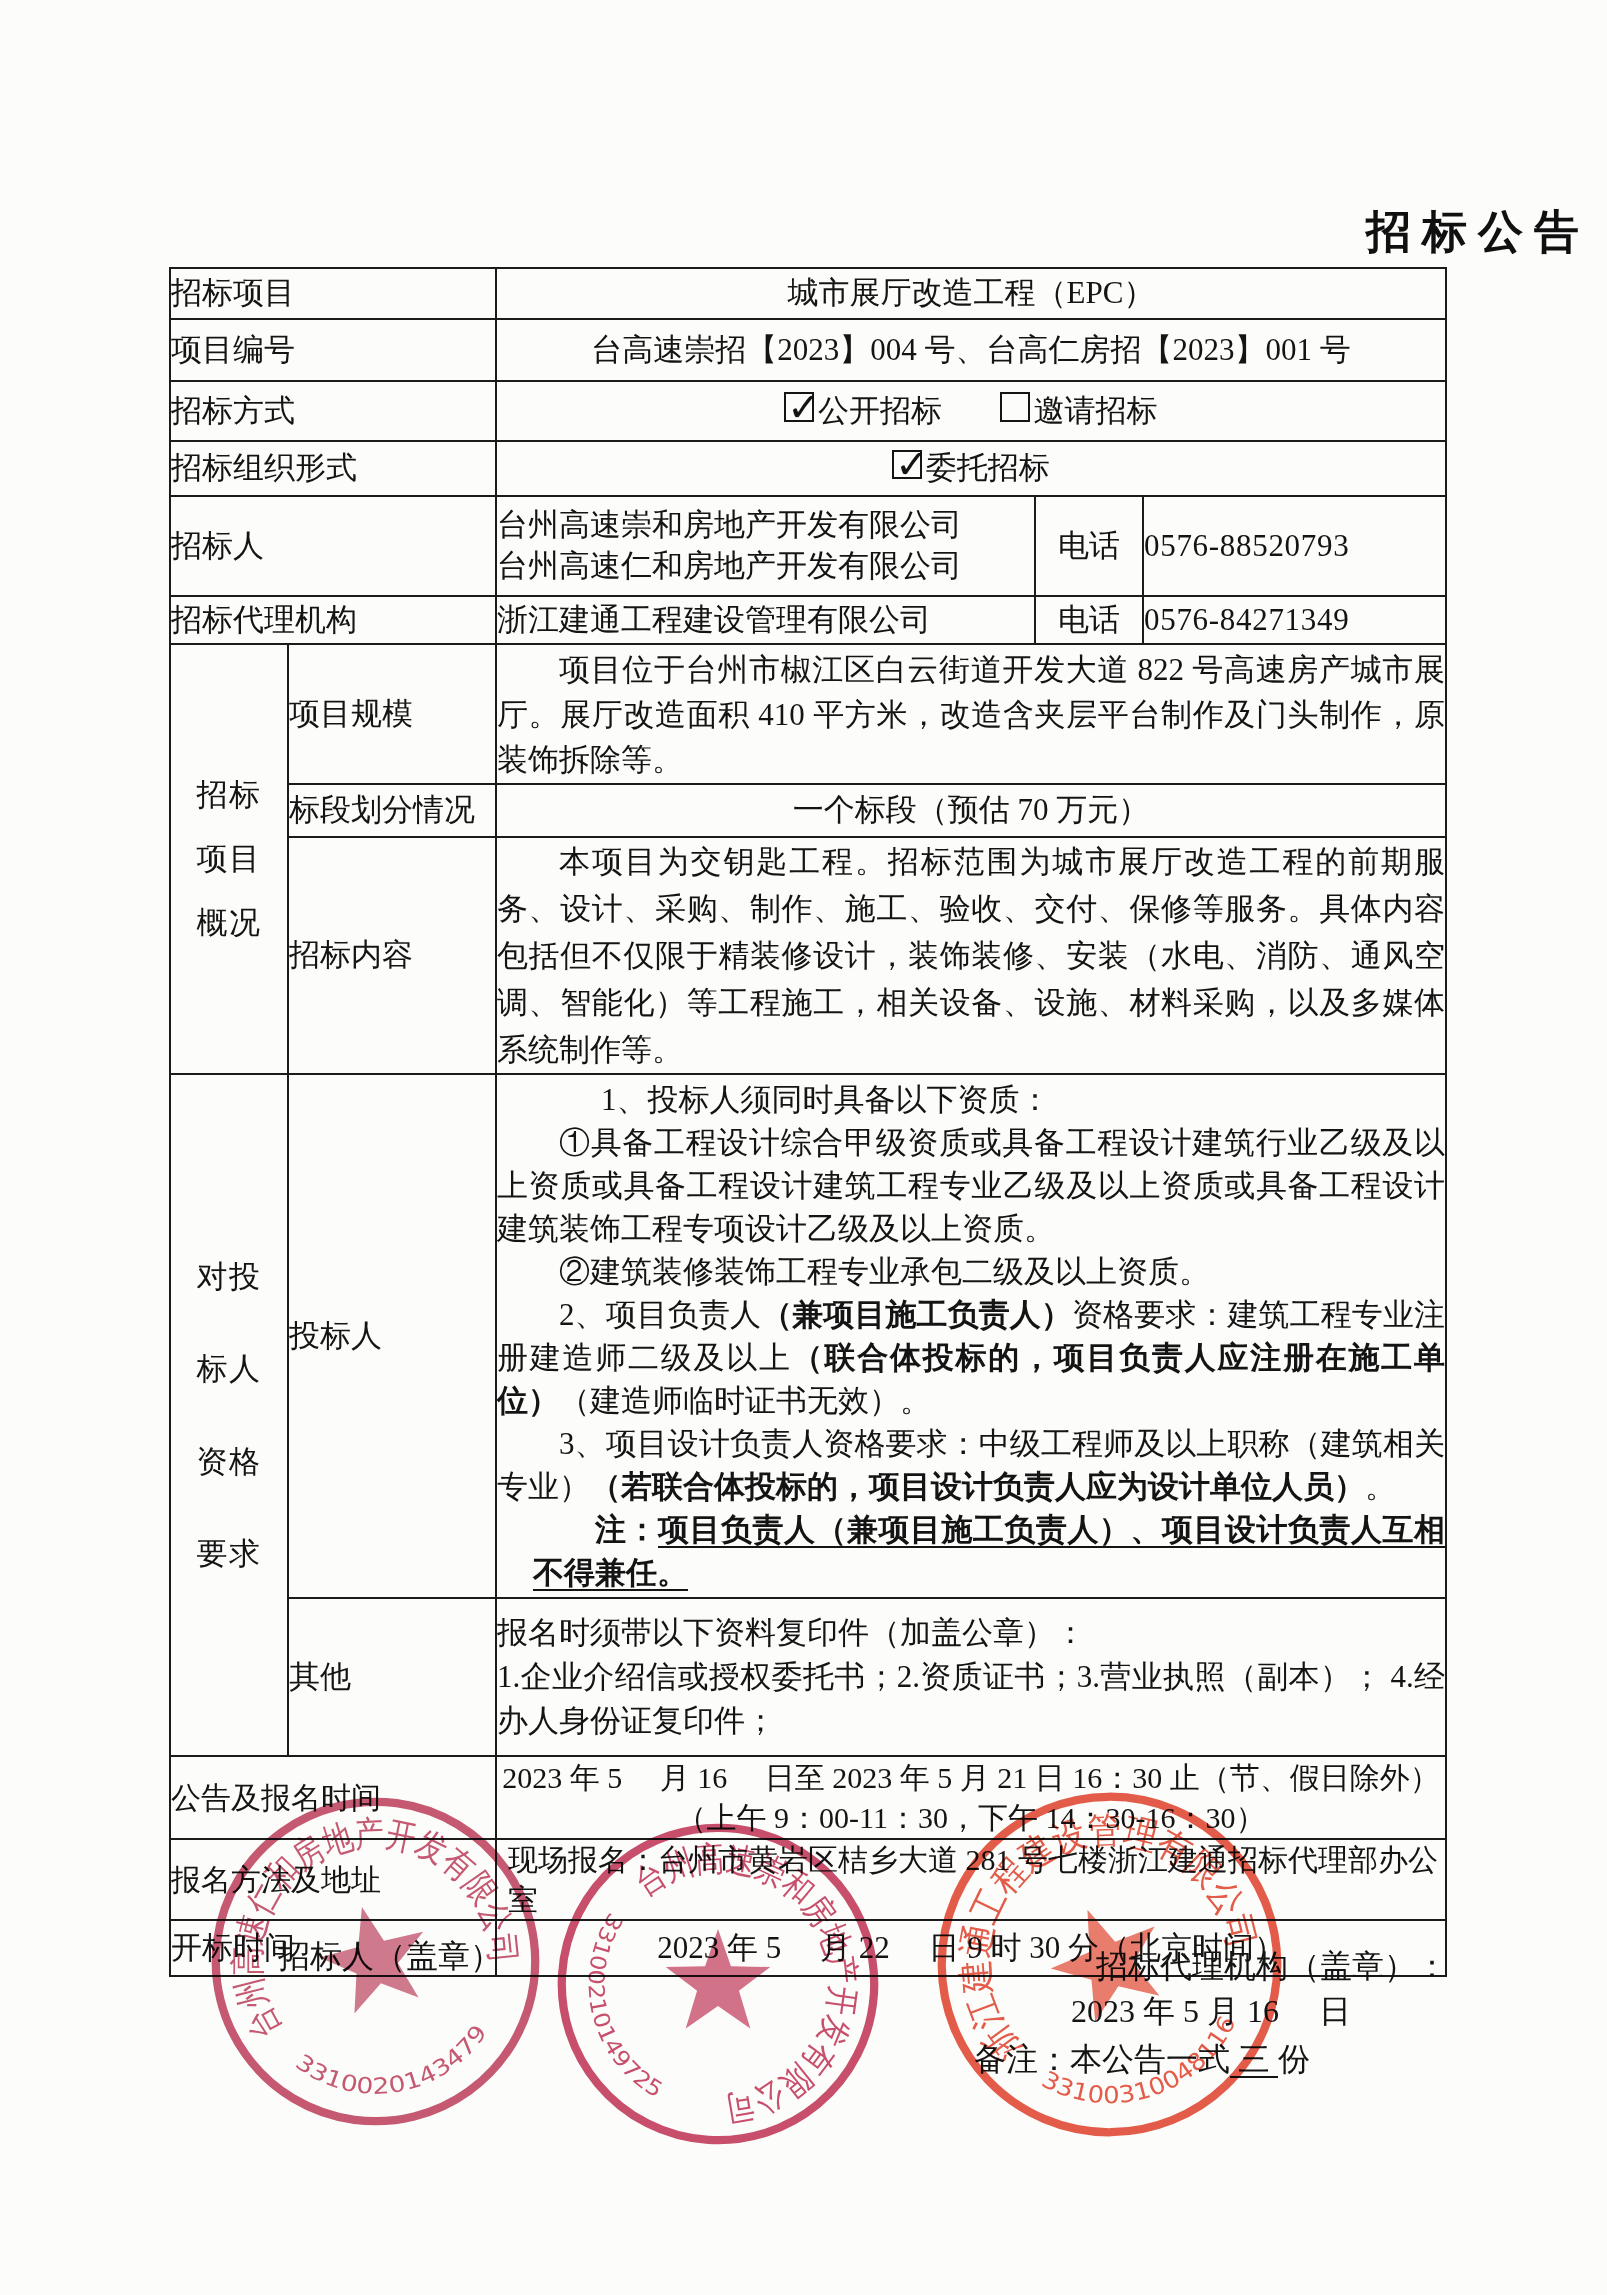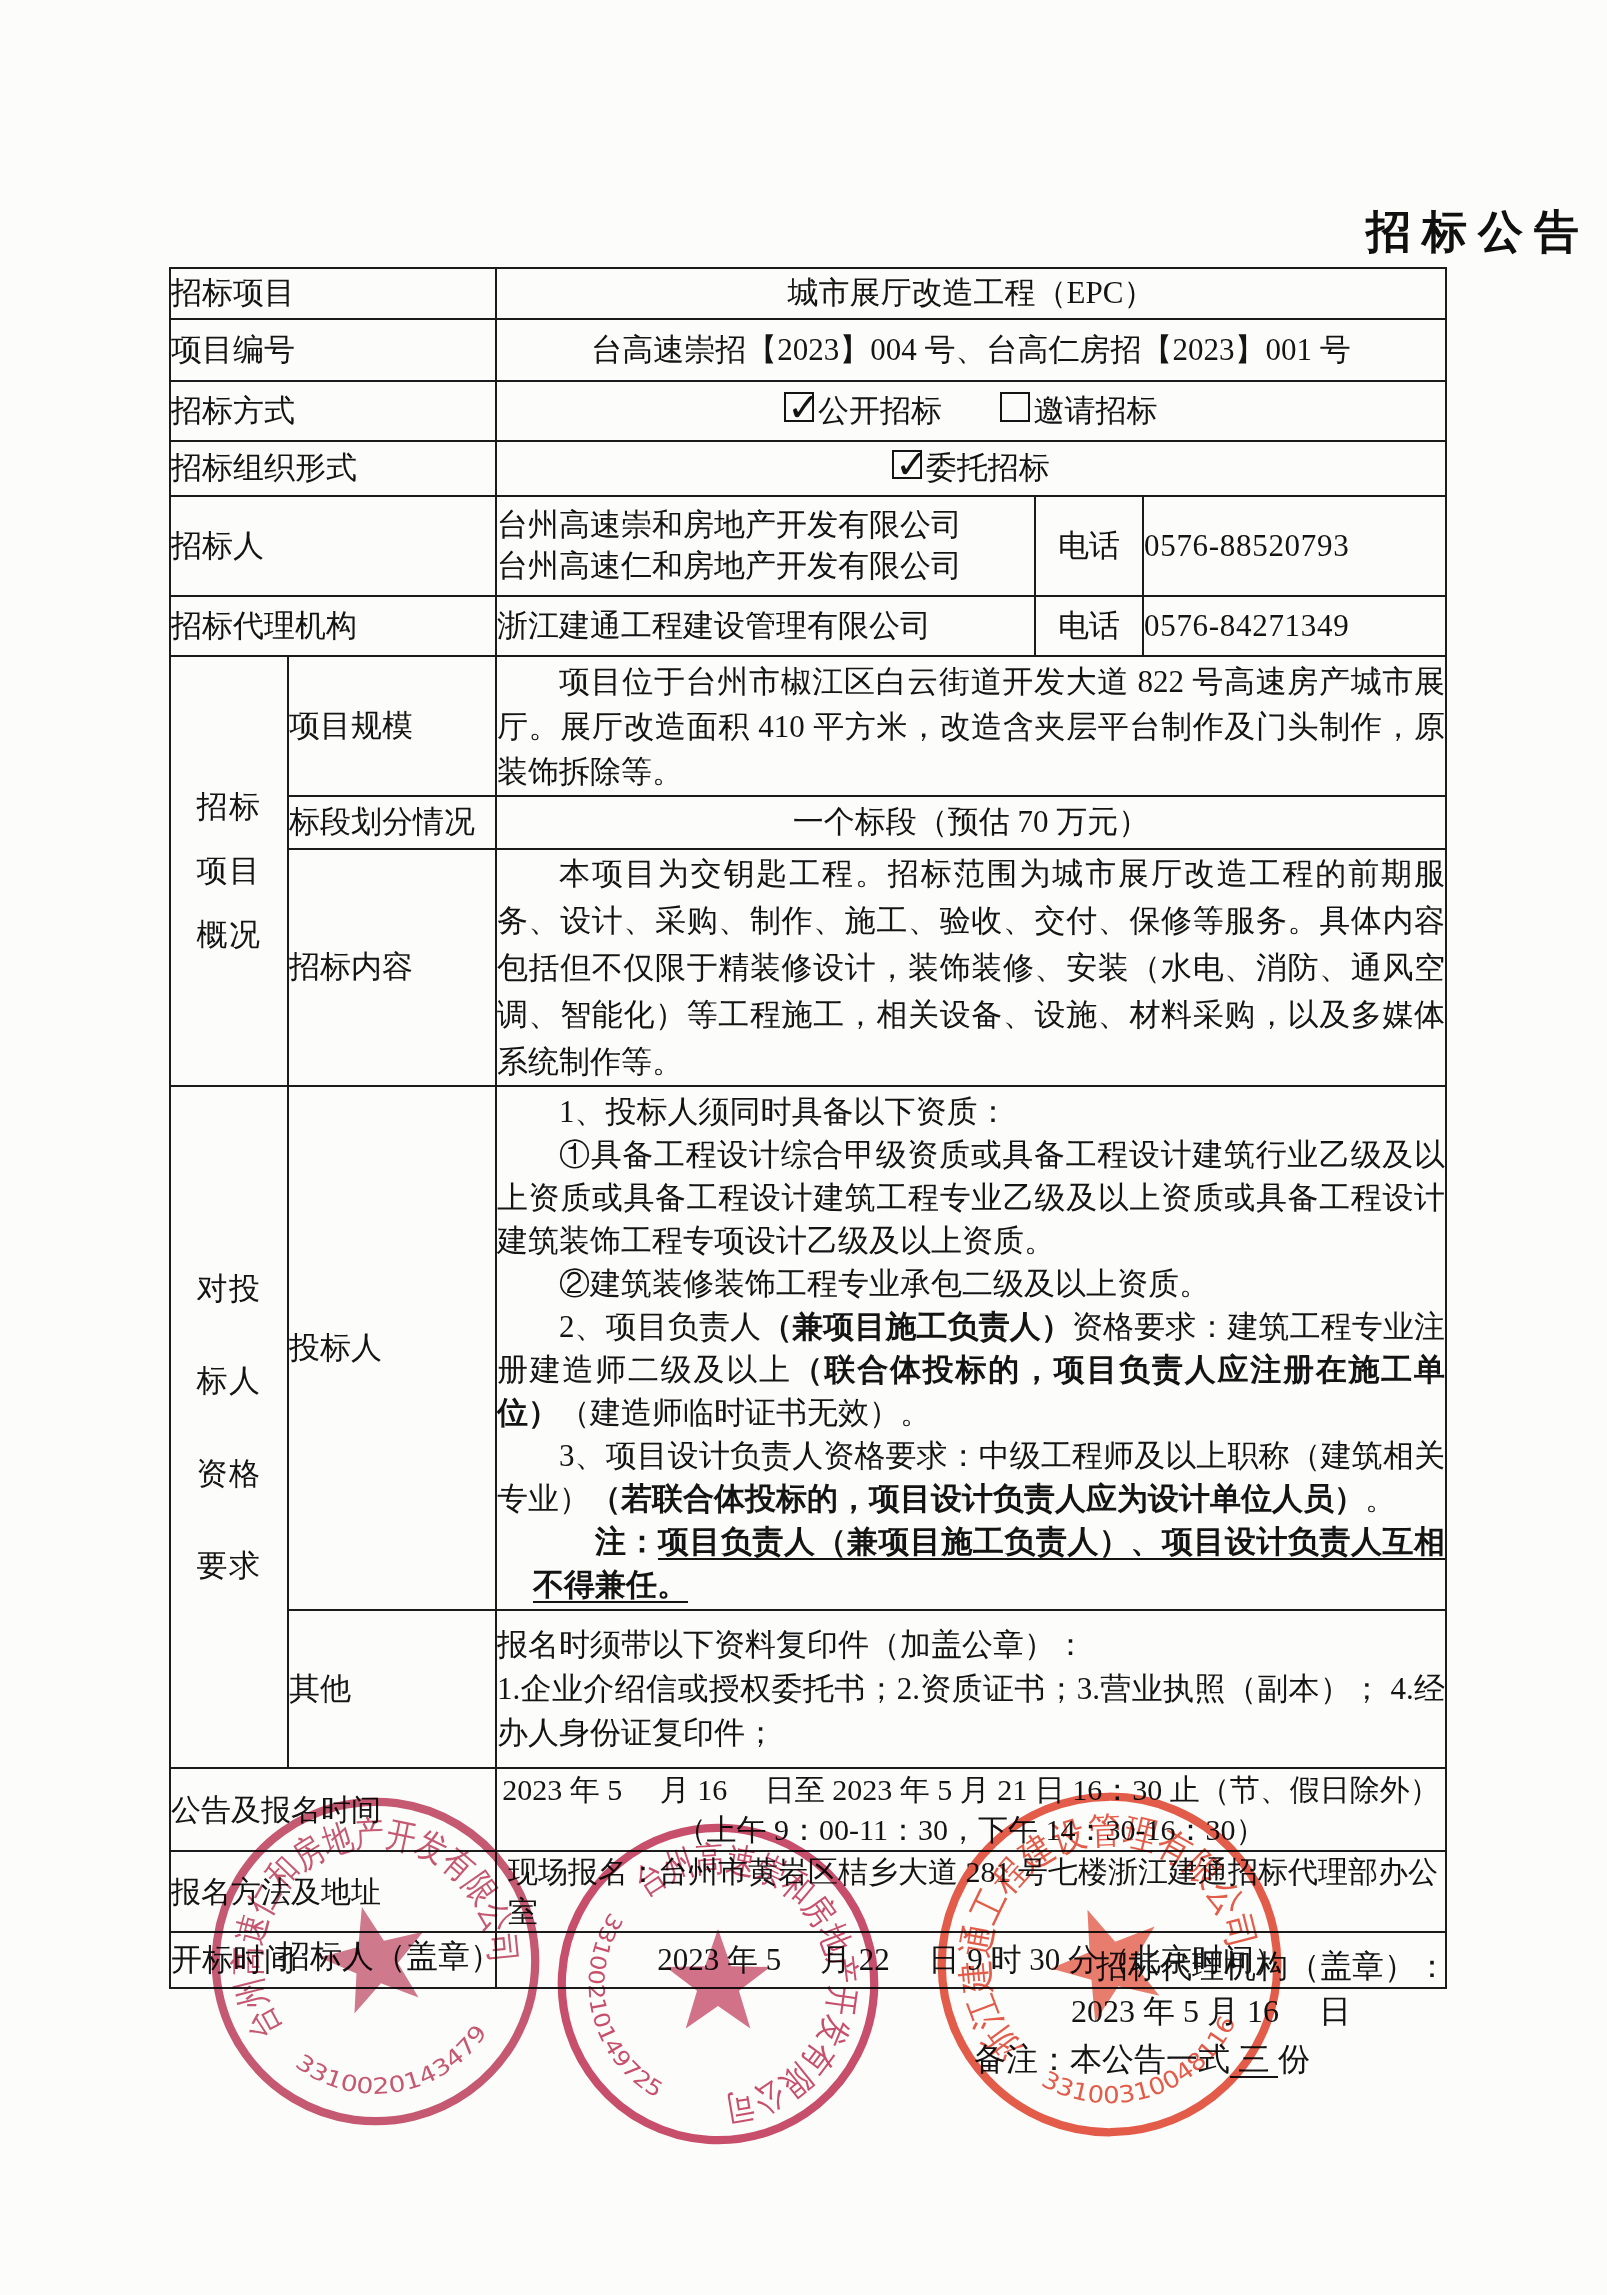--- a/index.html
+++ b/index.html
@@ -63,21 +63,21 @@
         <td colspan="2" class="lbl">招标组织形式</td>
         <td colspan="3" class="ctr cbrow"><span class="opt"><span class="cb checked"></span><span>委托招标</span></span></td>
       </tr>
       <tr style="height:100px">
         <td colspan="2" class="lbl">招标人</td>
         <td class="companies" style="white-space:pre-line">台州高速崇和房地产开发有限公司
 台州高速仁和房地产开发有限公司</td>
         <td class="ctr">电话</td>
         <td class="phoneval">0576-88520793</td>
       </tr>
-      <tr style="height:60px">
+      <tr style="height:48px">
         <td colspan="2" class="lbl">招标代理机构</td>
         <td class="companies">浙江建通工程建设管理有限公司</td>
         <td class="ctr">电话</td>
         <td class="phoneval">0576-84271349</td>
       </tr>
       <tr style="height:140px">
         <td rowspan="3" class="vgroup" style="line-height: 54px; white-space: pre-line;"><div>招标</div><div>项目</div><div>概况</div></td>
         <td class="lbl">项目规模</td>
         <td colspan="3" class="paracell" style="line-height:45px">
             <div class="pg" style="text-indent: 2em;"><span>项目位于台州市椒江区白云街道开发大道 822 号高速房产城市展厅。展厅改造面积 410 平方米，改造含夹层平台制作及门头制作，原装饰拆除等。</span></div>
@@ -90,21 +90,21 @@
       <tr style="height:236px">
         <td class="lbl">招标内容</td>
         <td colspan="3" class="paracell" style="line-height:47px">
             <div class="pg" style="text-indent: 2em;"><span>本项目为交钥匙工程。招标范围为城市展厅改造工程的前期服务、设计、采购、制作、施工、验收、交付、保修等服务。具体内容包括但不仅限于精装修设计，装饰装修、安装（水电、消防、通风空调、智能化）等工程施工，相关设备、设施、材料采购，以及多媒体系统制作等。</span></div>
           </td>
       </tr>
       <tr style="height:524px">
         <td rowspan="2" class="vgroup" style="line-height: 83px; white-space: pre-line;"><div>对投</div><div>标人</div><div>资格</div><div>要求</div></td>
         <td class="lbl">投标人</td>
         <td colspan="3" class="paracell" style="line-height:43px">
-            <div class="pg" style="text-indent: 2em;"><span>1、投标人须同时具备以下资质：</span></div>
+            <div class="pg" style="text-indent: 2em; padding-left: 42px;"><span>1、投标人须同时具备以下资质：</span></div>
             <div class="pg" style="text-indent: 2em;"><span>①具备工程设计综合甲级资质或具备工程设计建筑行业乙级及以上资质或具备工程设计建筑工程专业乙级及以上资质或具备工程设计建筑装饰工程专项设计乙级及以上资质。</span></div>
             <div class="pg" style="text-indent: 2em;"><span>②建筑装修装饰工程专业承包二级及以上资质。</span></div>
             <div class="pg" style="text-indent: 2em;"><span>2、项目负责人</span><span class="b">（兼项目施工负责人）</span><span>资格要求：建筑工程专业注册建造师二级及以上</span><span class="b">（联合体投标的，项目负责人应注册在施工单位）</span><span>（建造师临时证书无效）。</span></div>
             <div class="pg" style="text-indent: 2em;"><span>3、项目设计负责人资格要求：中级工程师及以上职称（建筑相关专业）</span><span class="b">（若联合体投标的，项目设计负责人应为设计单位人员）</span><span>。</span></div>
             <div class="pg" style="text-indent: 2em; padding-left: 36px;"><span class="b">注：</span><span class="b u">项目负责人（兼项目施工负责人）、项目设计负责人互相不得兼任。</span></div>
           </td>
       </tr>
       <tr style="height:158px">
         <td class="lbl">其他</td>
         <td colspan="3" class="paracell" style="line-height:44px;text-align:left">

